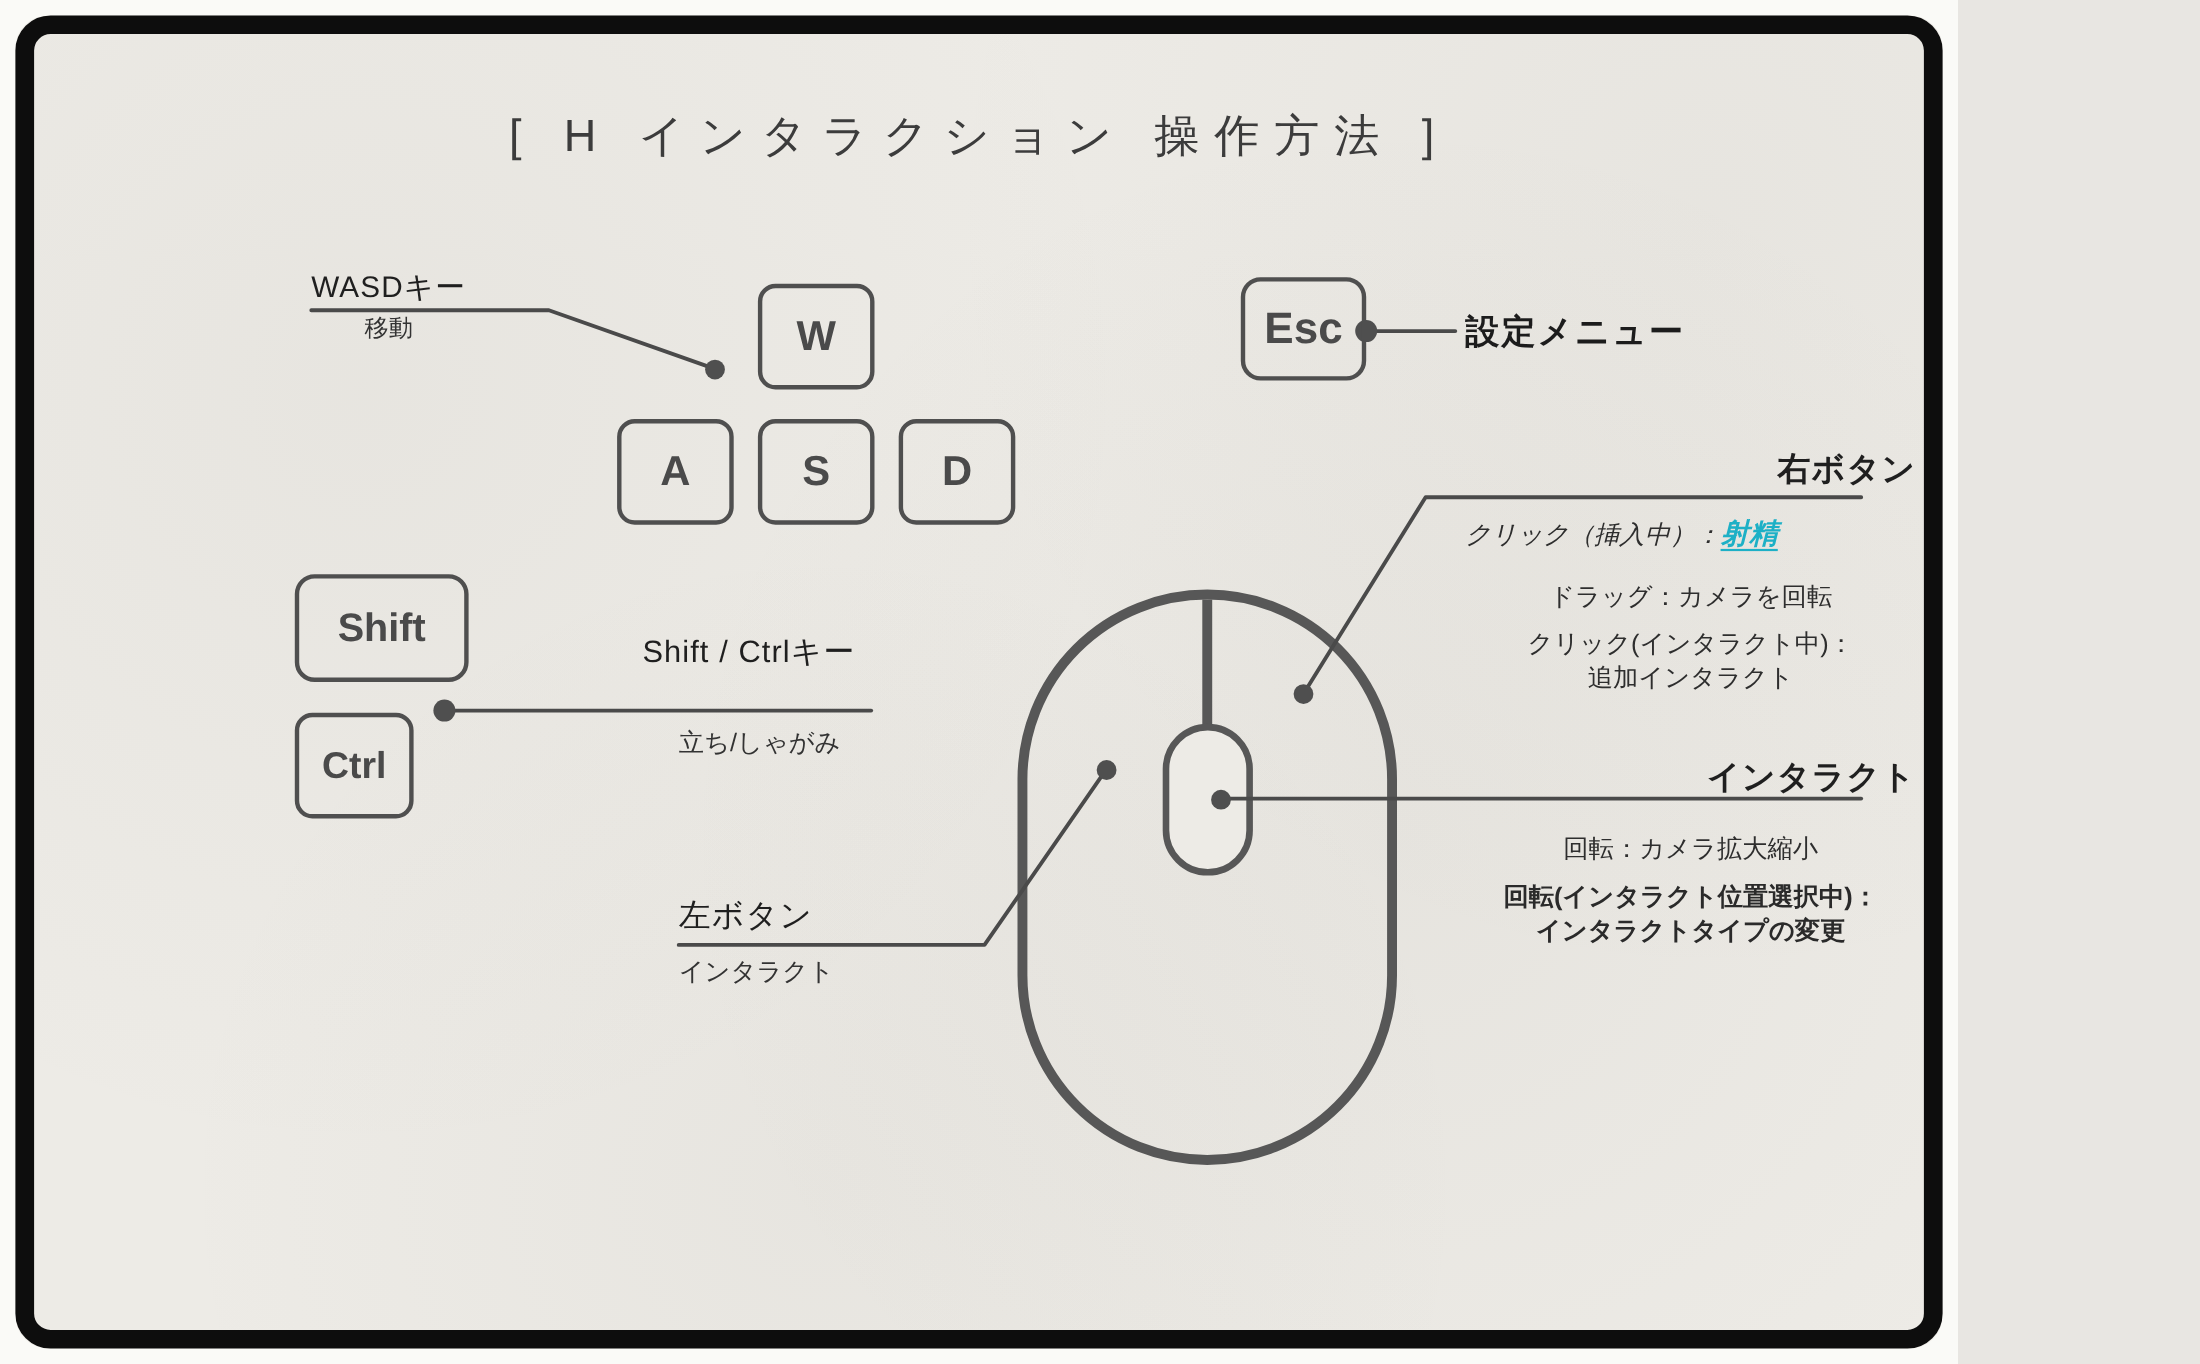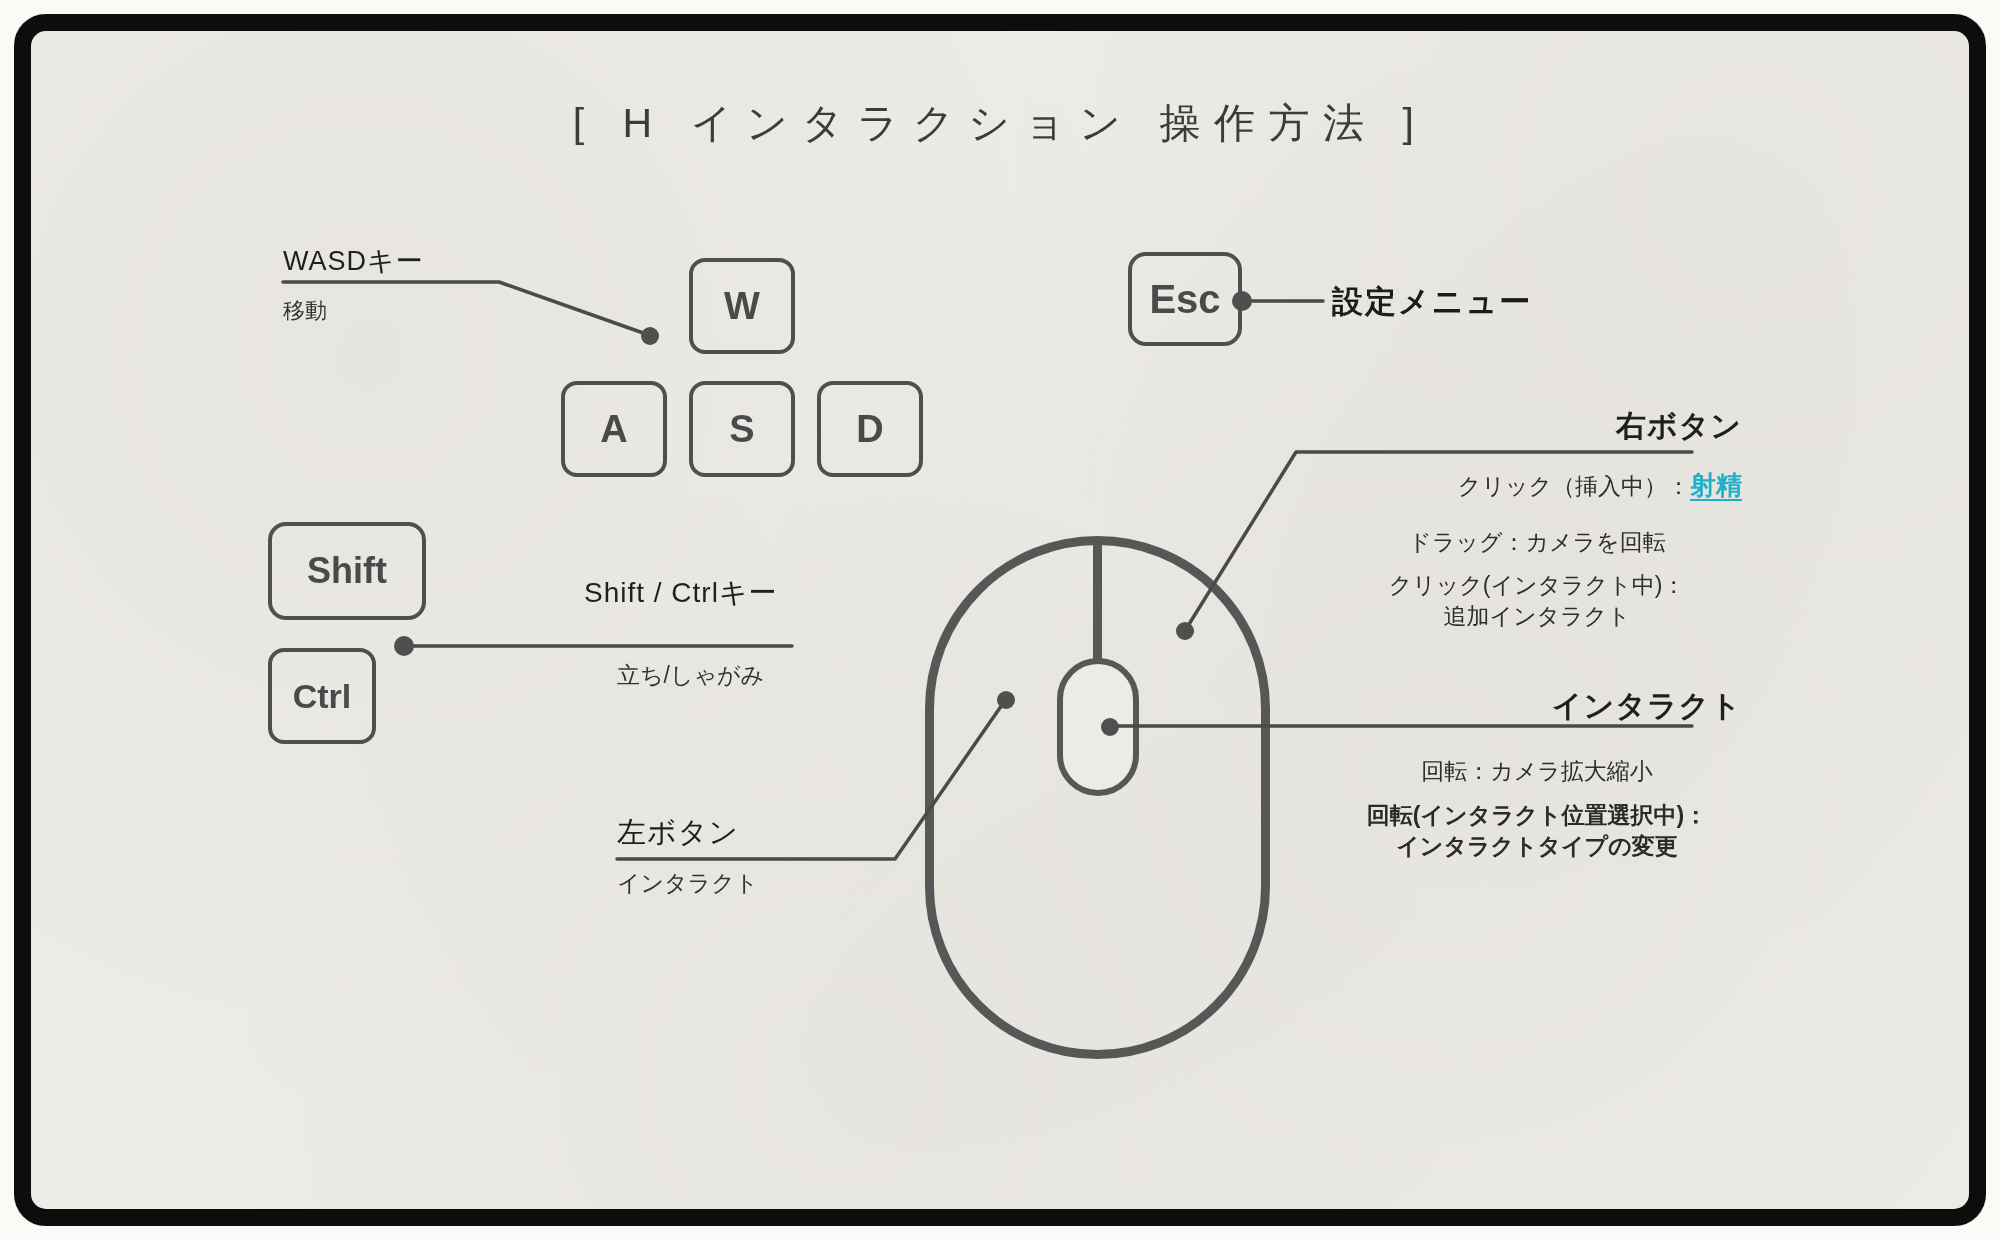--- a/index.html
+++ b/index.html
@@ -1,21 +1,21 @@
 <!DOCTYPE html>
 <html style="--highlight: #1db0c6; --ink: #4f4f4f; --mouse: #575757; --paper: #edebe6;"><head>
 <meta charset="utf-8">
 <style>
   * { margin: 0; padding: 0; box-sizing: border-box; }
   html, body { background: #e8e6e2; }
   body { font-family: "Liberation Sans", "DejaVu Sans", sans-serif; }
 
   .stage {
     position: relative;
-    width: 2000px;
+    width: 1780px;
     height: 1240px;
     background: #fafaf7;
     overflow: hidden;
   }
 
   .paper {
     position: absolute;
     inset: 14px;
     border-radius: 30px;
     background:
@@ -63,27 +63,27 @@
   .key-d   { left: 817px;  top: 381px; width: 106px; height: 96px; font-size: 38px; }
   .key-esc { left: 1128px; top: 252px; width: 114px; height: 94px; font-size: 40px; border-radius: 18px; }
   .key-shift { left: 268px; top: 522px; width: 158px; height: 98px; font-size: 36px; border-radius: 18px; }
   .key-ctrl  { left: 268px; top: 648px; width: 108px; height: 96px; font-size: 34px; }
 
   .txt { position: absolute; color: #2c2c2c; z-index: 10; }
   .h-label { font-weight: normal; color: #1f1f1f; letter-spacing: 1px; }
 
   .wasd-label { left: 283px; top: 243px; }
   .wasd-label .h-label { font-size: 27px; }
-  .wasd-label .desc { font-size: 22px; margin-top: 17px; color: #333; }
+  .wasd-label .desc { font-size: 22px; margin-top: 4px; color: #333; text-align: center; }
 
   .esc-label { left: 1332px; top: 281px; font-size: 31px; font-weight: bold; letter-spacing: 2px; color: #1c1c1c; }
 
   .col-right { position: absolute; left: 1332px; width: 410px; z-index: 10; color: #2e2e2e; }
   .lbl-right-button  { top: 406px; text-align: right; font-size: 30px; font-weight: bold; color: #1f1f1f; letter-spacing: 1px; }
-  .rb-line1 { top: 468px; text-align: right; font-size: 23px; }
+  .rb-line1 { top: 468px; text-align: left; font-size: 23px; font-style: italic; }
   .rb-line1 .hl {
     color: var(--highlight, #1db0c6);
     font-weight: bold;
     font-size: 26px;
     text-decoration: underline;
     text-underline-offset: 5px;
   }
   .rb-line2 { top: 527px; text-align: center; font-size: 23px; }
   .rb-line3 { top: 570px; text-align: center; font-size: 23px; line-height: 31px; }
 

